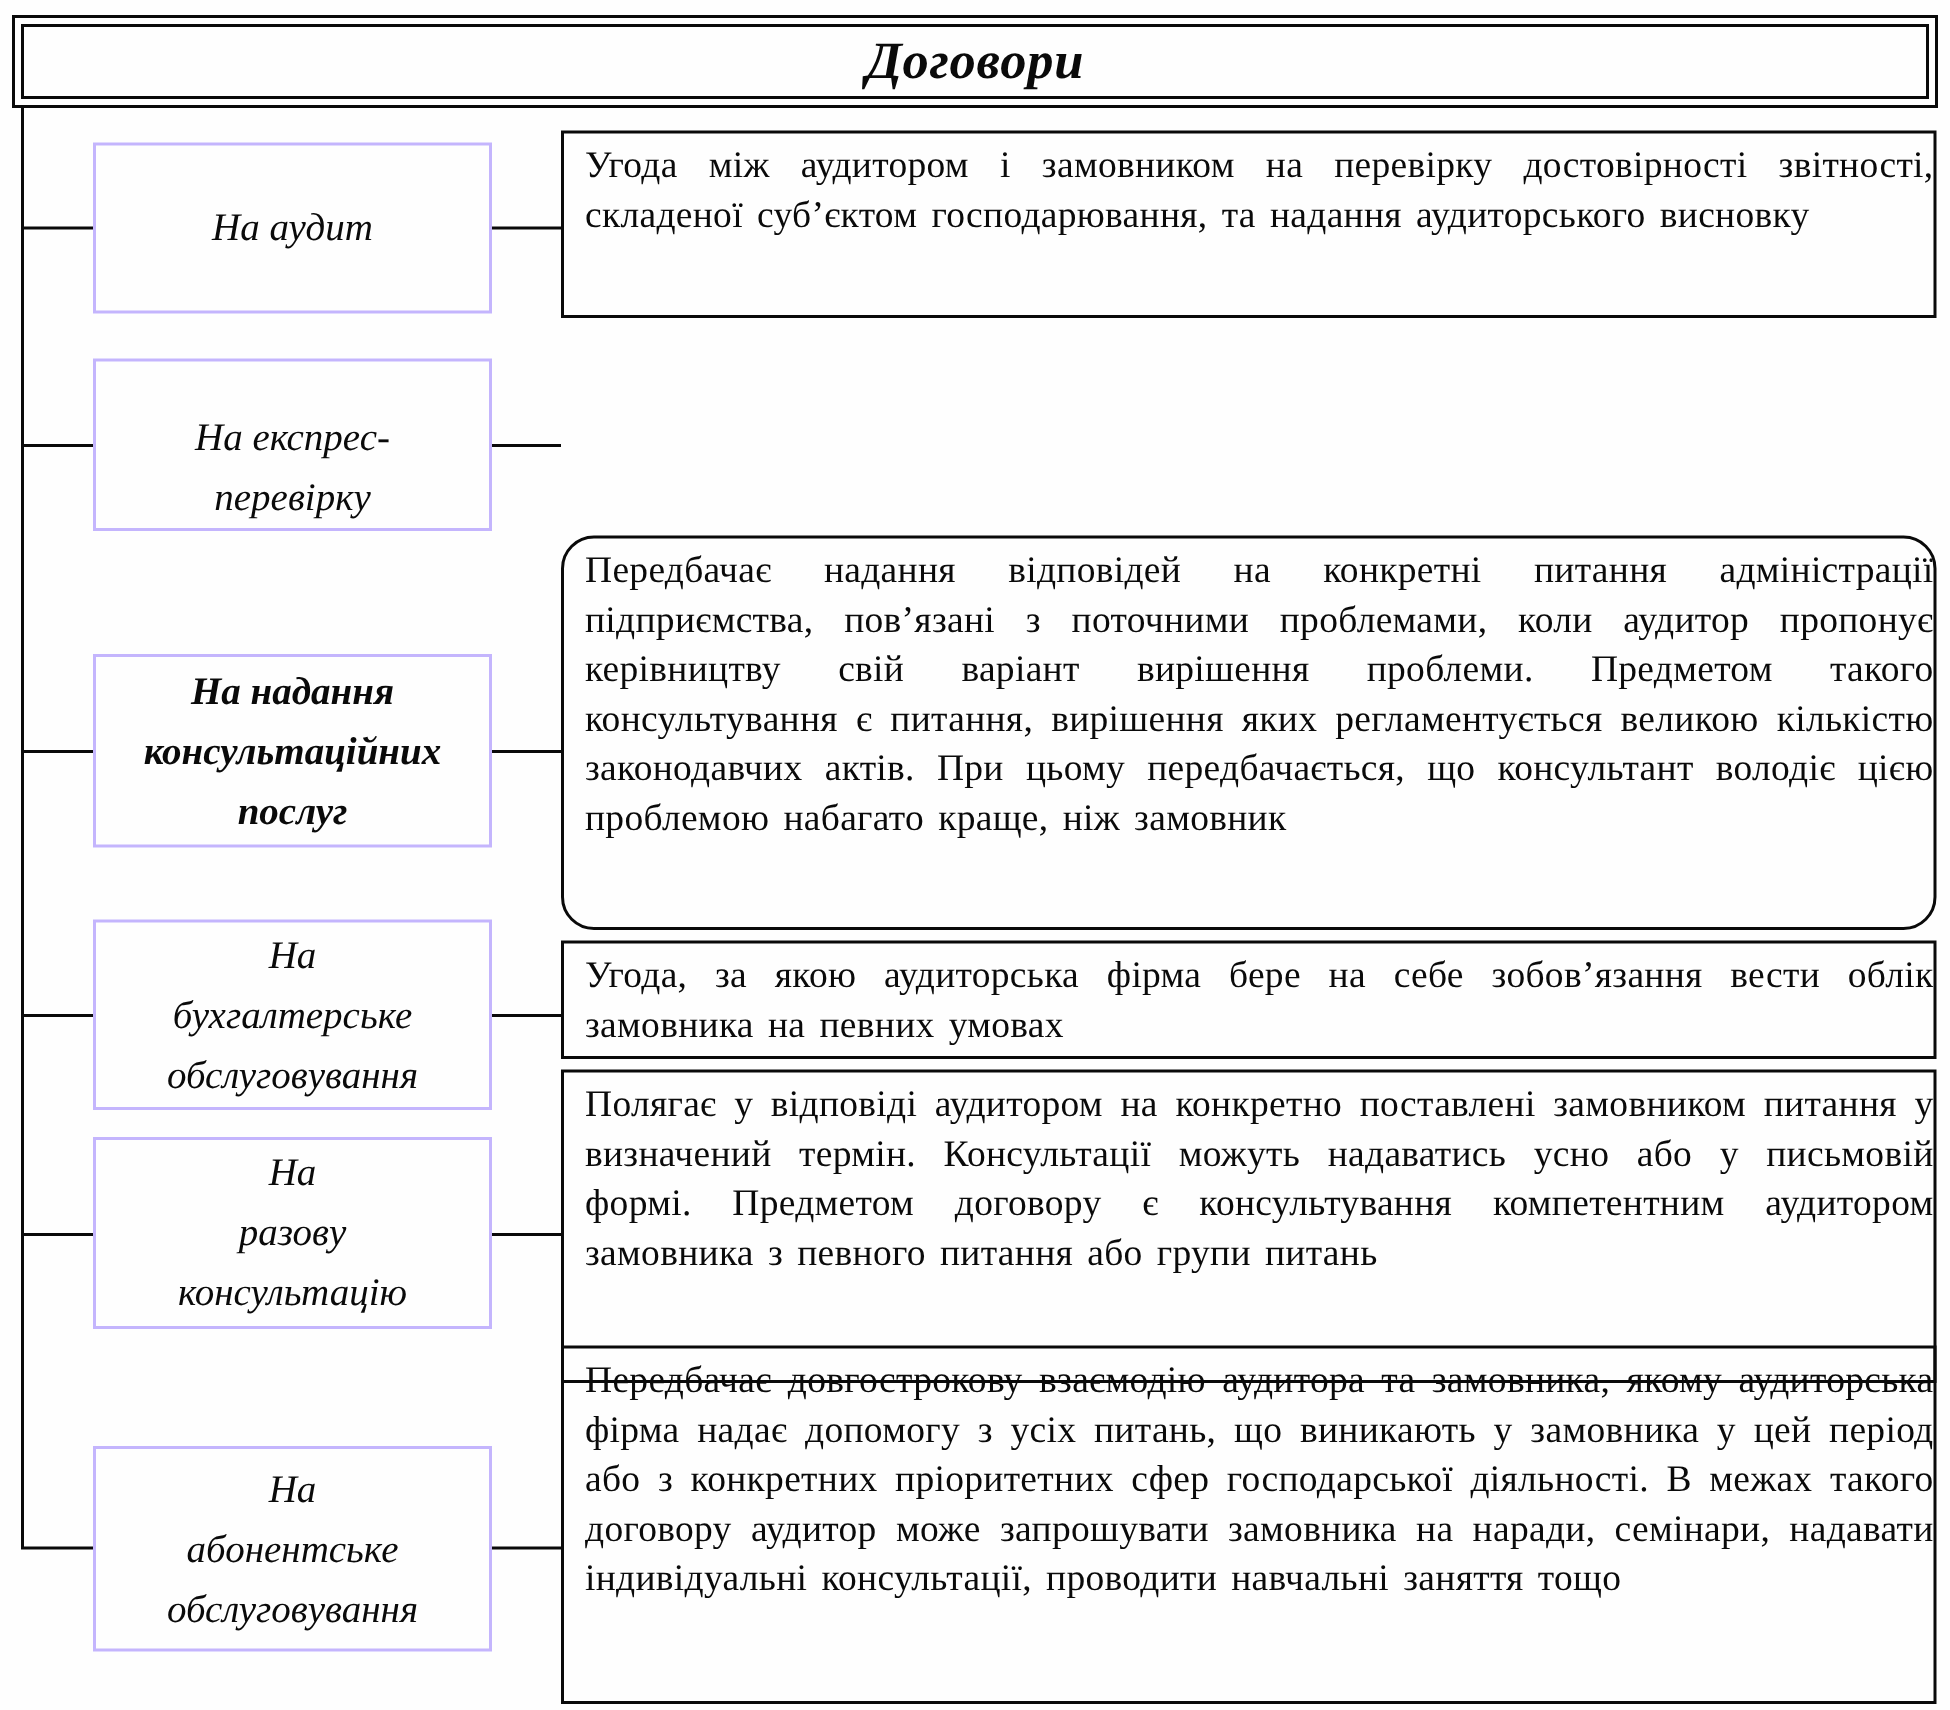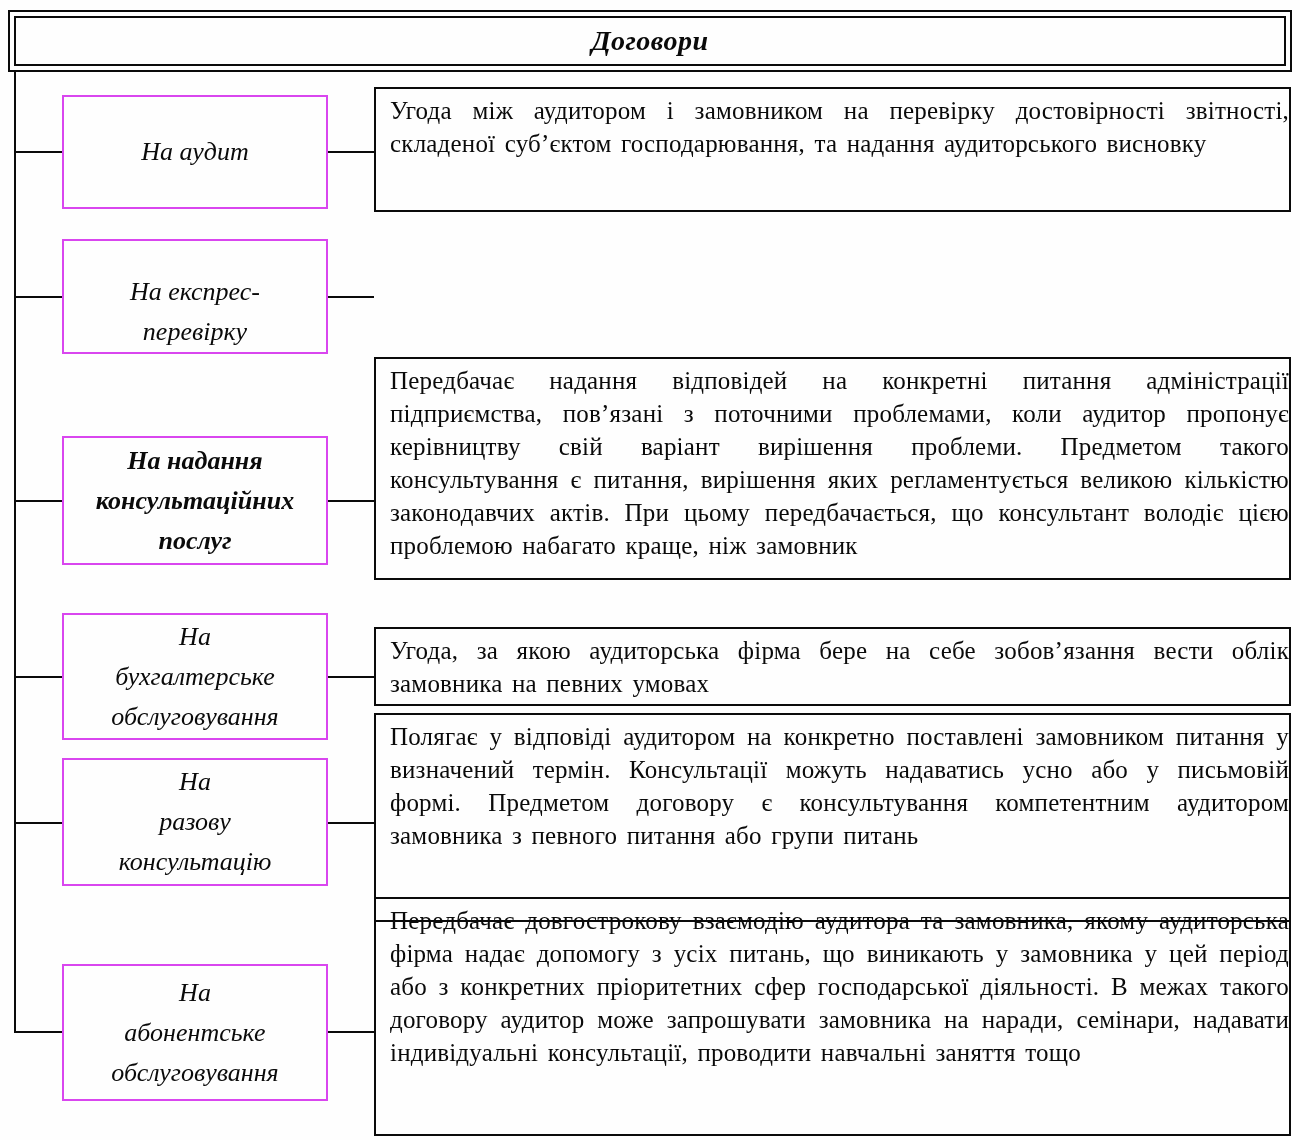--- a/index.html
+++ b/index.html
@@ -28,21 +28,21 @@
   }
   .title-inner {
     width: 100%; height: 100%;
     border: 2px solid #0a0a0a;
     box-sizing: border-box;
     display: flex;
     align-items: center;
     justify-content: center;
   }
   .title-text {
-    font-size: 28px;
+    font-size: 35px;
     font-weight: bold;
     font-style: italic;
     letter-spacing: 0.5px;
   }
 
   
   .spine {
     position: absolute;
     left: 14px; top: 72px;
     width: 2px; height: 961px;
@@ -52,21 +52,21 @@
     position: absolute;
     height: 2px;
     background: #0a0a0a;
   }
 
   
   .lbox {
     position: absolute;
     left: 62px;
     width: 266px;
-    border: 2px solid #d946ef;
+    border: 2px solid #c4b5fd;
     box-sizing: border-box;
     display: flex;
     align-items: center;
     justify-content: center;
     text-align: center;
     font-style: italic;
     font-size: 26px;
     line-height: 40px;
     white-space: pre-line;
     overflow: hidden;
@@ -120,21 +120,21 @@
 перевірку</span>
   </div>
 
   <div class="hline" style="left:16px; top:500px; width:46px;"></div>
   <div class="hline" style="left:328px; top:500px; width:46px;"></div>
   <div class="lbox" style="top:436px; height:129px;font-weight:bold;">
     <span>На надання
 консультаційних
 послуг</span>
   </div>
-  <div class="rbox" style="top:357px; height:223px;">
+  <div class="rbox" style="top:357px; height:263px;border-radius:22px;">
     <p>Передбачає надання відповідей на конкретні питання адміністрації підприємства, пов’язані з поточними проблемами, коли аудитор пропонує керівництву свій варіант вирішення проблеми. Предметом такого консультування є питання, вирішення яких регламентується великою кількістю законодавчих актів. При цьому передбачається, що консультант володіє цією проблемою набагато краще, ніж замовник</p>
   </div>
 
   <div class="hline" style="left:16px; top:676px; width:46px;"></div>
   <div class="hline" style="left:328px; top:676px; width:46px;"></div>
   <div class="lbox" style="top:613px; height:127px;">
     <span>На
 бухгалтерське
 обслуговування</span>
   </div>

